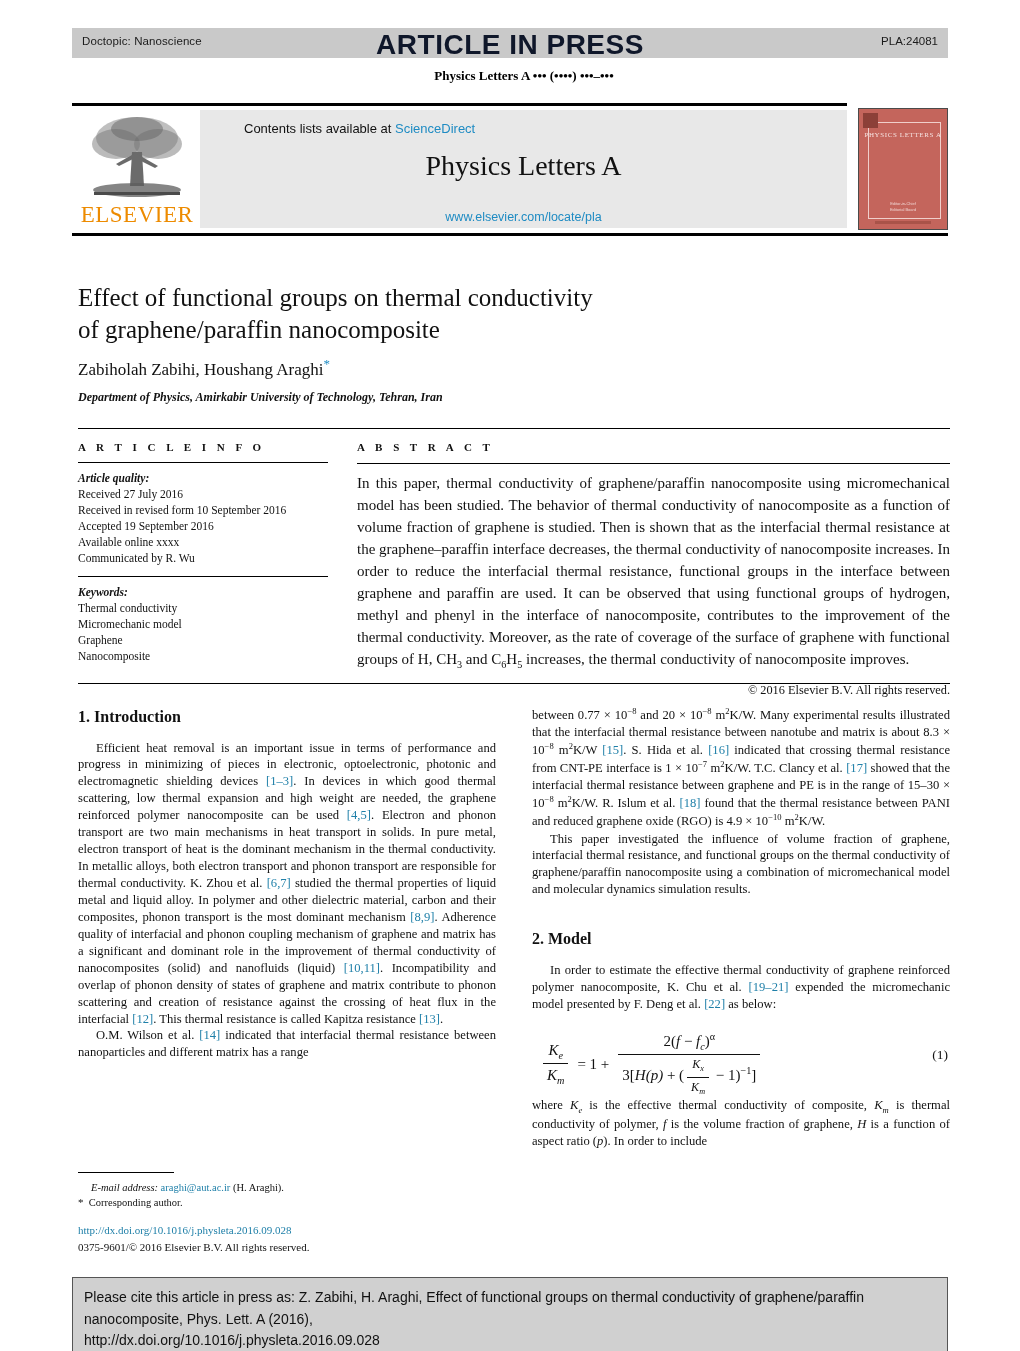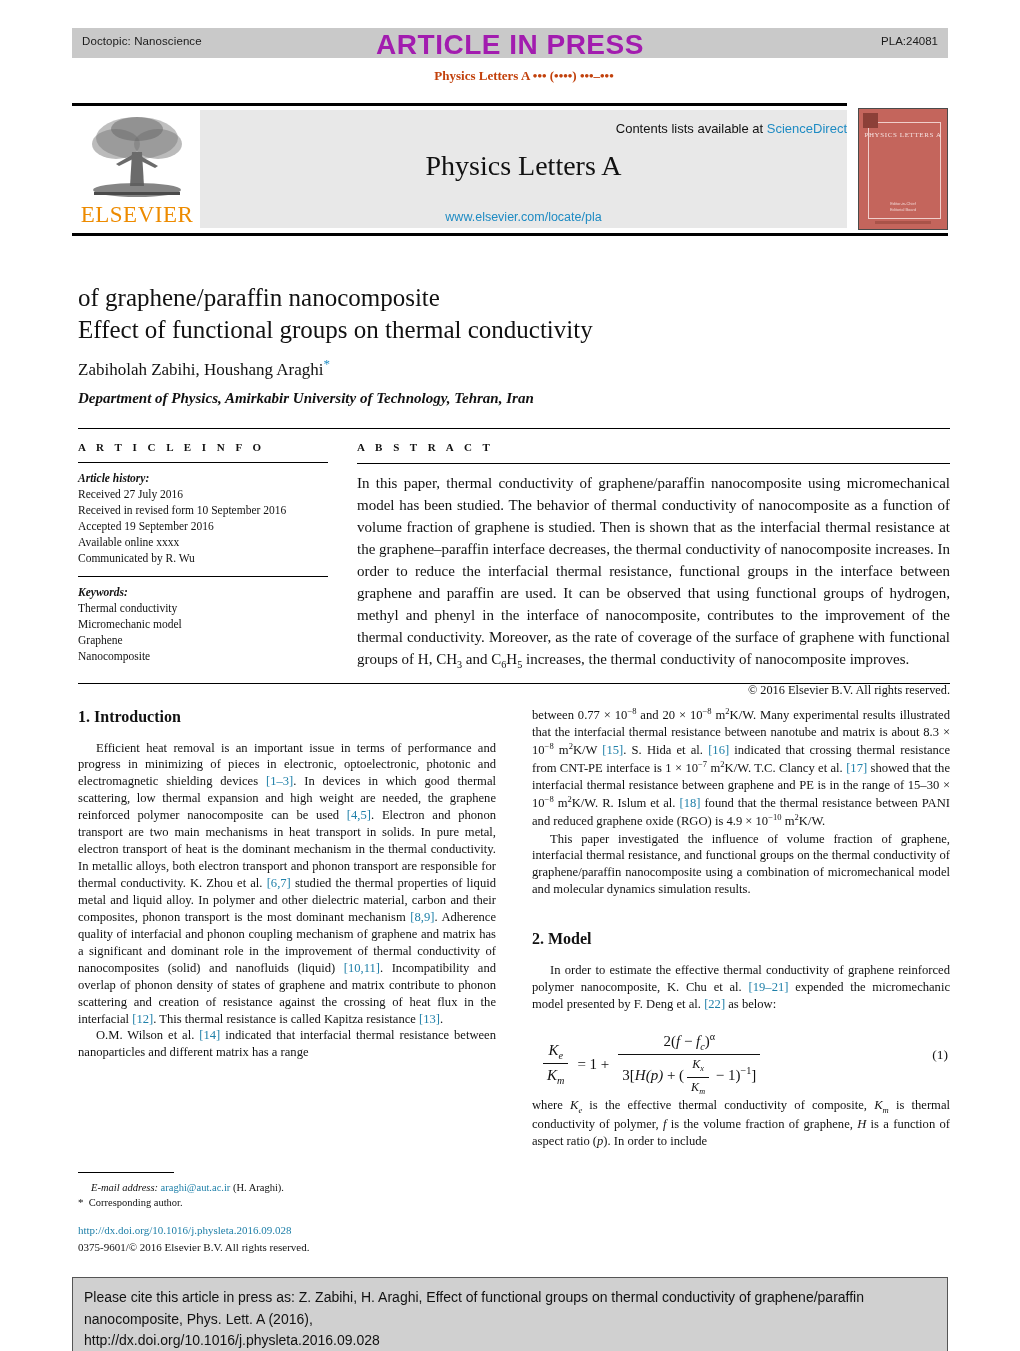--- a/index.html
+++ b/index.html
@@ -37,38 +37,38 @@
     color: #1b1b1b;
     letter-spacing: 0.1px;
   }
   .press-band .aip {
     position: absolute;
     left: 0; right: 0; top: 1px;
     text-align: center;
     font-family: "Liberation Sans", sans-serif;
     font-weight: bold;
     font-size: 28px;
-    color: #a21caf;
+    color: #0f172a;
     letter-spacing: 0.5px;
   }
   .press-band .pla {
     position: absolute;
     right: 10px; top: 7px;
     font-family: "Liberation Sans", sans-serif;
     font-size: 11.5px;
     color: #1b1b1b;
   }
   .journal-ref {
     position: absolute;
     left: 0; right: 0; top: 68px;
     text-align: center;
     font-family: "Liberation Serif", serif;
     font-weight: bold;
     font-size: 13px;
-    color: #c2410c;
+    color: #000000;
     padding-left: 28px;
   }
 
   
   .masthead-rule-top {
     position: absolute;
     left: 72px; top: 103px;
     width: 775px; height: 3px;
     background: #000;
   }
@@ -97,21 +97,21 @@
 
   .masthead-center {
     position: absolute;
     left: 200px; top: 110px;
     width: 647px; height: 118px;
     background: #e8e8e8;
   }
   .mh-contents {
     position: absolute;
     left: 0; right: 0; top: 11px;
-    text-align: right;
+    text-align: left;
     font-family: "Liberation Sans", sans-serif;
     font-size: 13px;
     color: #111;
     margin-left: 44px;
   }
   .mh-contents .sd { color: #1e8bc3; }
   .mh-title {
     position: absolute;
     left: 0; right: 0; top: 40px;
     text-align: center;
@@ -191,21 +191,21 @@
     color: #111;
   }
   .authors .star { color: #1e8bc3; font-size: 13px; vertical-align: super; }
   .affil {
     position: absolute;
     left: 78px; top: 390px;
     width: 680px;
     font-family: "Liberation Serif", serif;
     font-style: italic;
     font-weight: bold;
-    font-size: 15px;
+    font-size: 12px;
     color: #111;
   }
 
   
   .ia-rule-top {
     position: absolute;
     left: 78px; top: 428px;
     width: 872px; height: 1px;
     background: #000;
   }
@@ -414,35 +414,35 @@
     <div class="cover-foot">
       <div>Editor-in-Chief</div>
       <div>Editorial Board</div>
     </div>
     <div class="cover-bottomline"></div>
   </div>
 
   <div class="masthead-rule-bottom"></div>
 
   <div class="title">
+    <div>Effect of functional groups on thermal conductivity</div>
     <div>of graphene/paraffin nanocomposite</div>
-    <div>Effect of functional groups on thermal conductivity</div>
   </div>
   <div class="authors">
     <span>Zabiholah Zabihi, Houshang Araghi</span><span class="star">*</span>
   </div>
   <div class="affil">Department of Physics, Amirkabir University of Technology, Tehran, Iran</div>
 
   <div class="ia-rule-top"></div>
 
   <div class="info-col">
     <div class="sec-head">A R T I C L E   I N F O</div>
     <div class="hr-thin"></div>
     <div class="info-body">
-      <div class="lbl">Article history:</div>
+      <div class="lbl">Article quality:</div>
       <div>Received 27 July 2016</div>
       <div>Received in revised form 10 September 2016</div>
       <div>Accepted 19 September 2016</div>
       <div>Available online xxxx</div>
       <div>Communicated by R. Wu</div>
     </div>
     <div class="hr-thin"></div>
     <div class="info-body">
       <div class="lbl">Keywords:</div>
       <div>Thermal conductivity</div>

